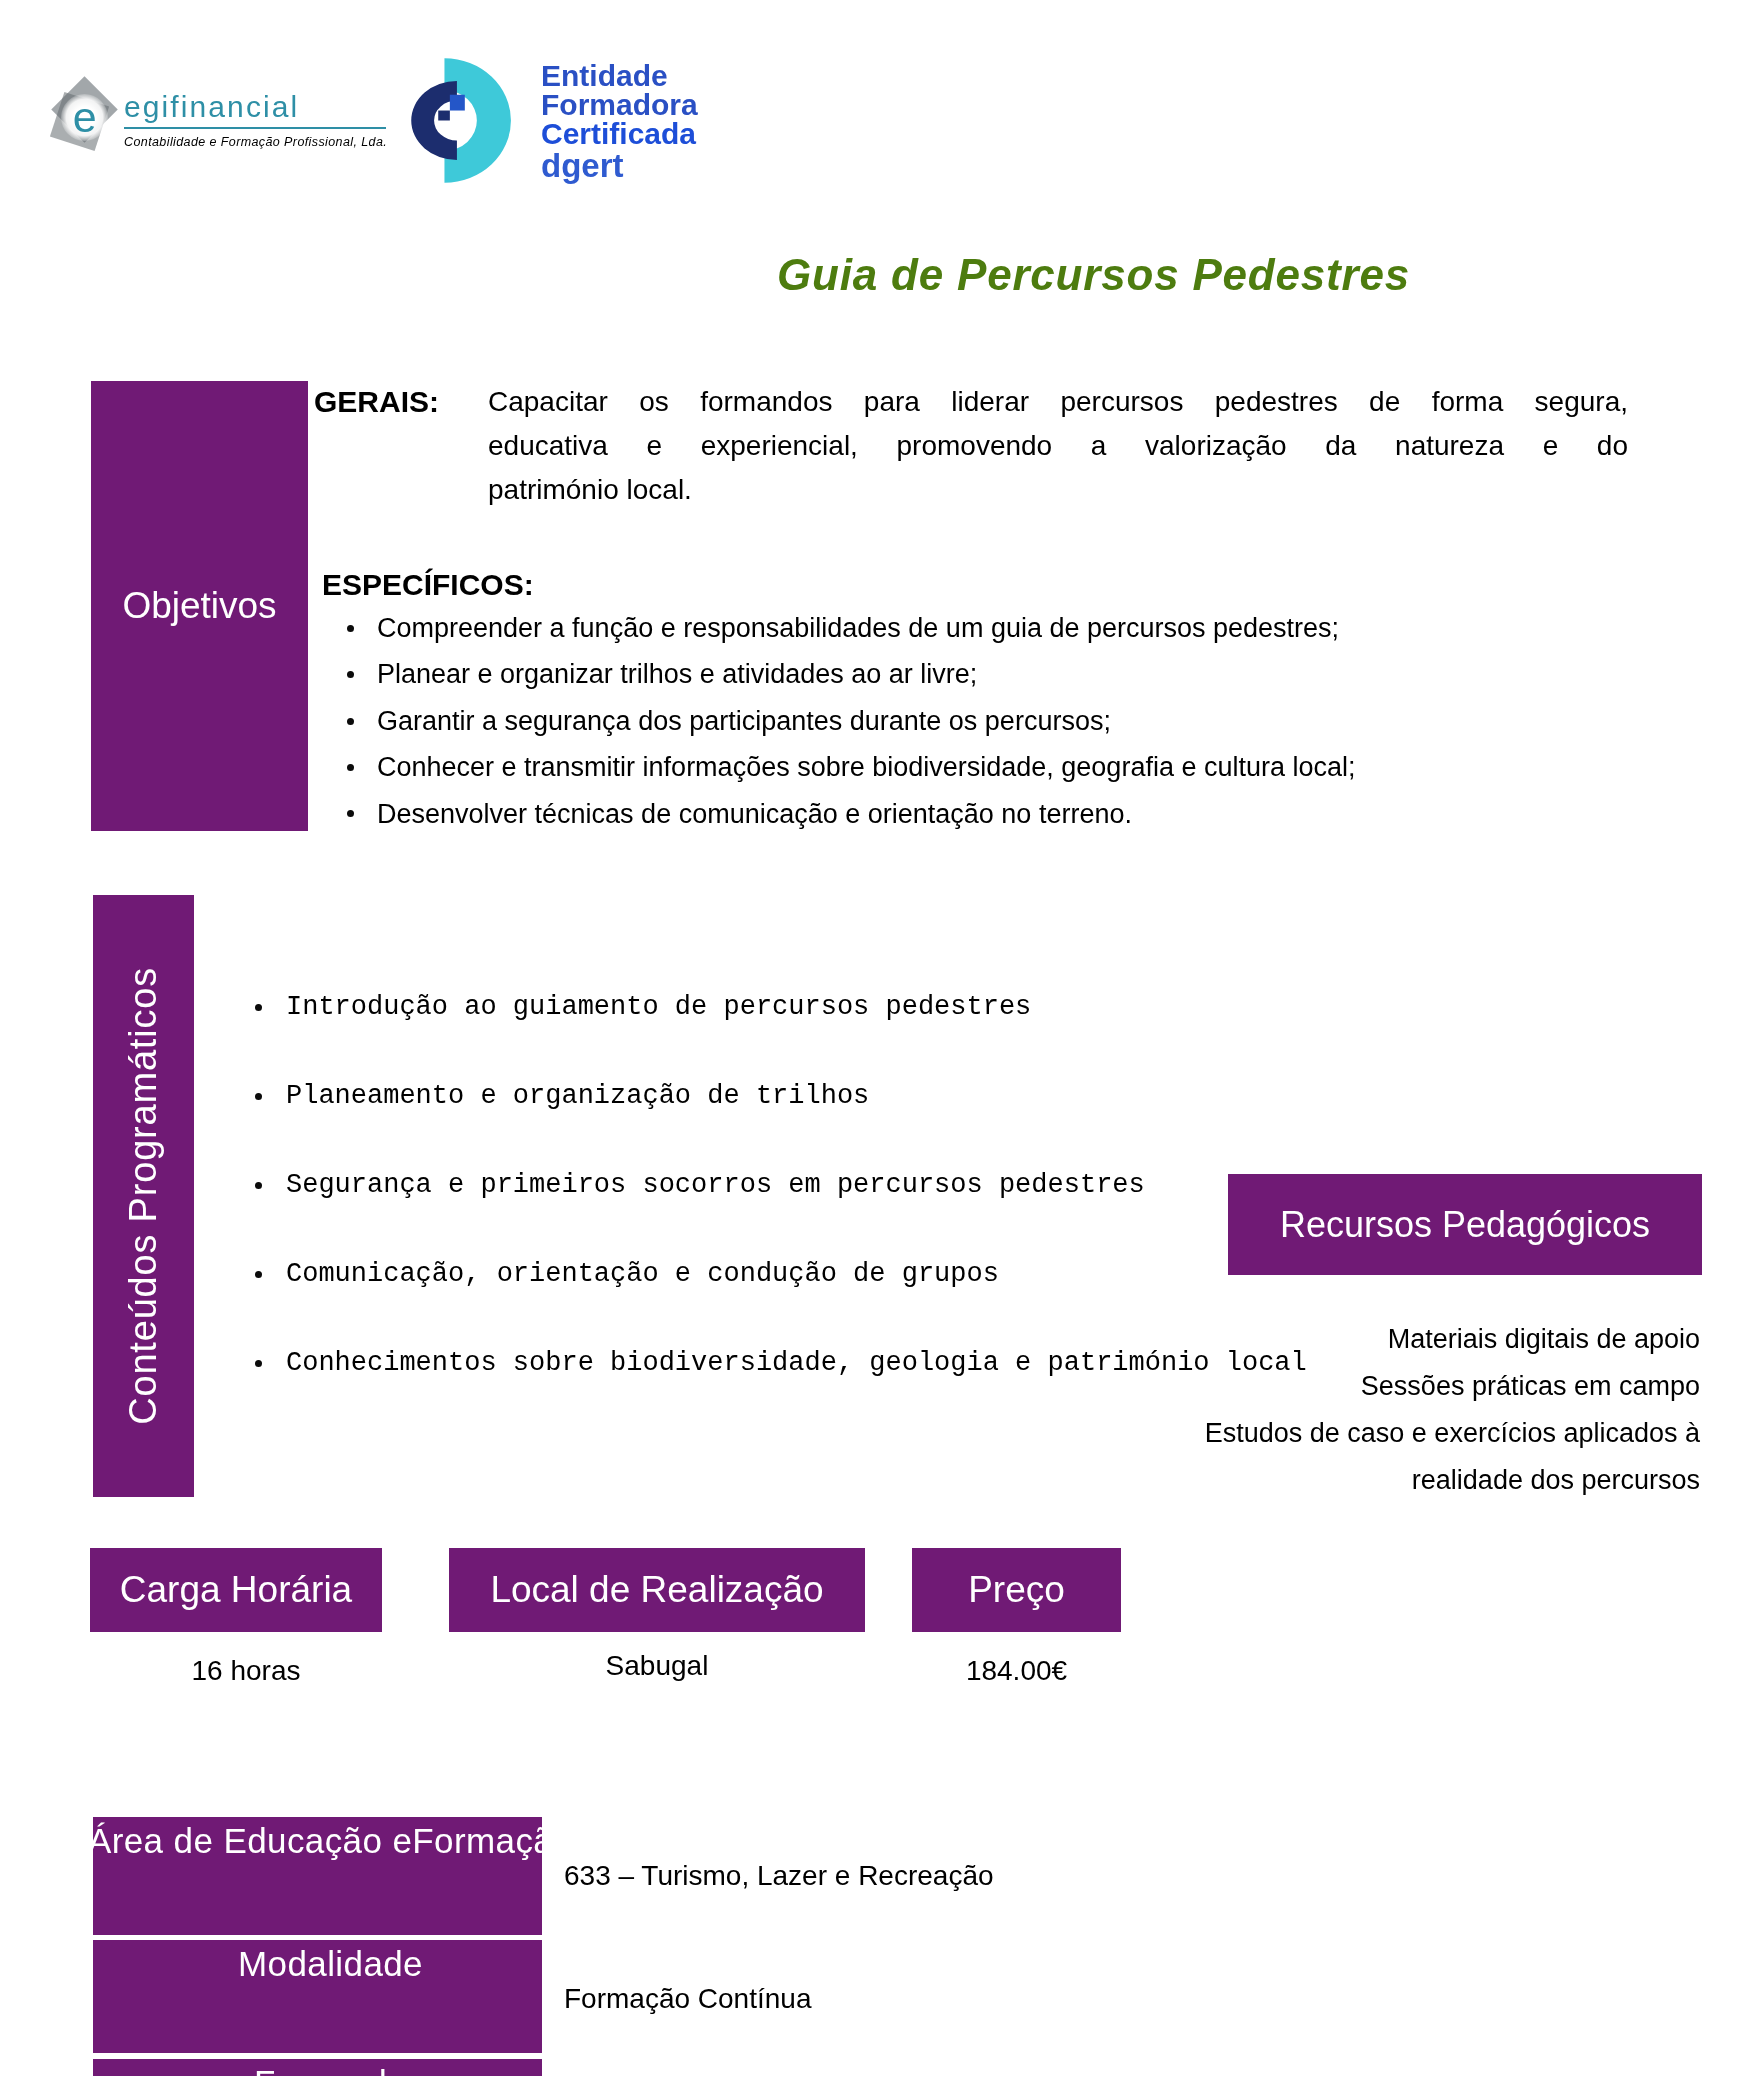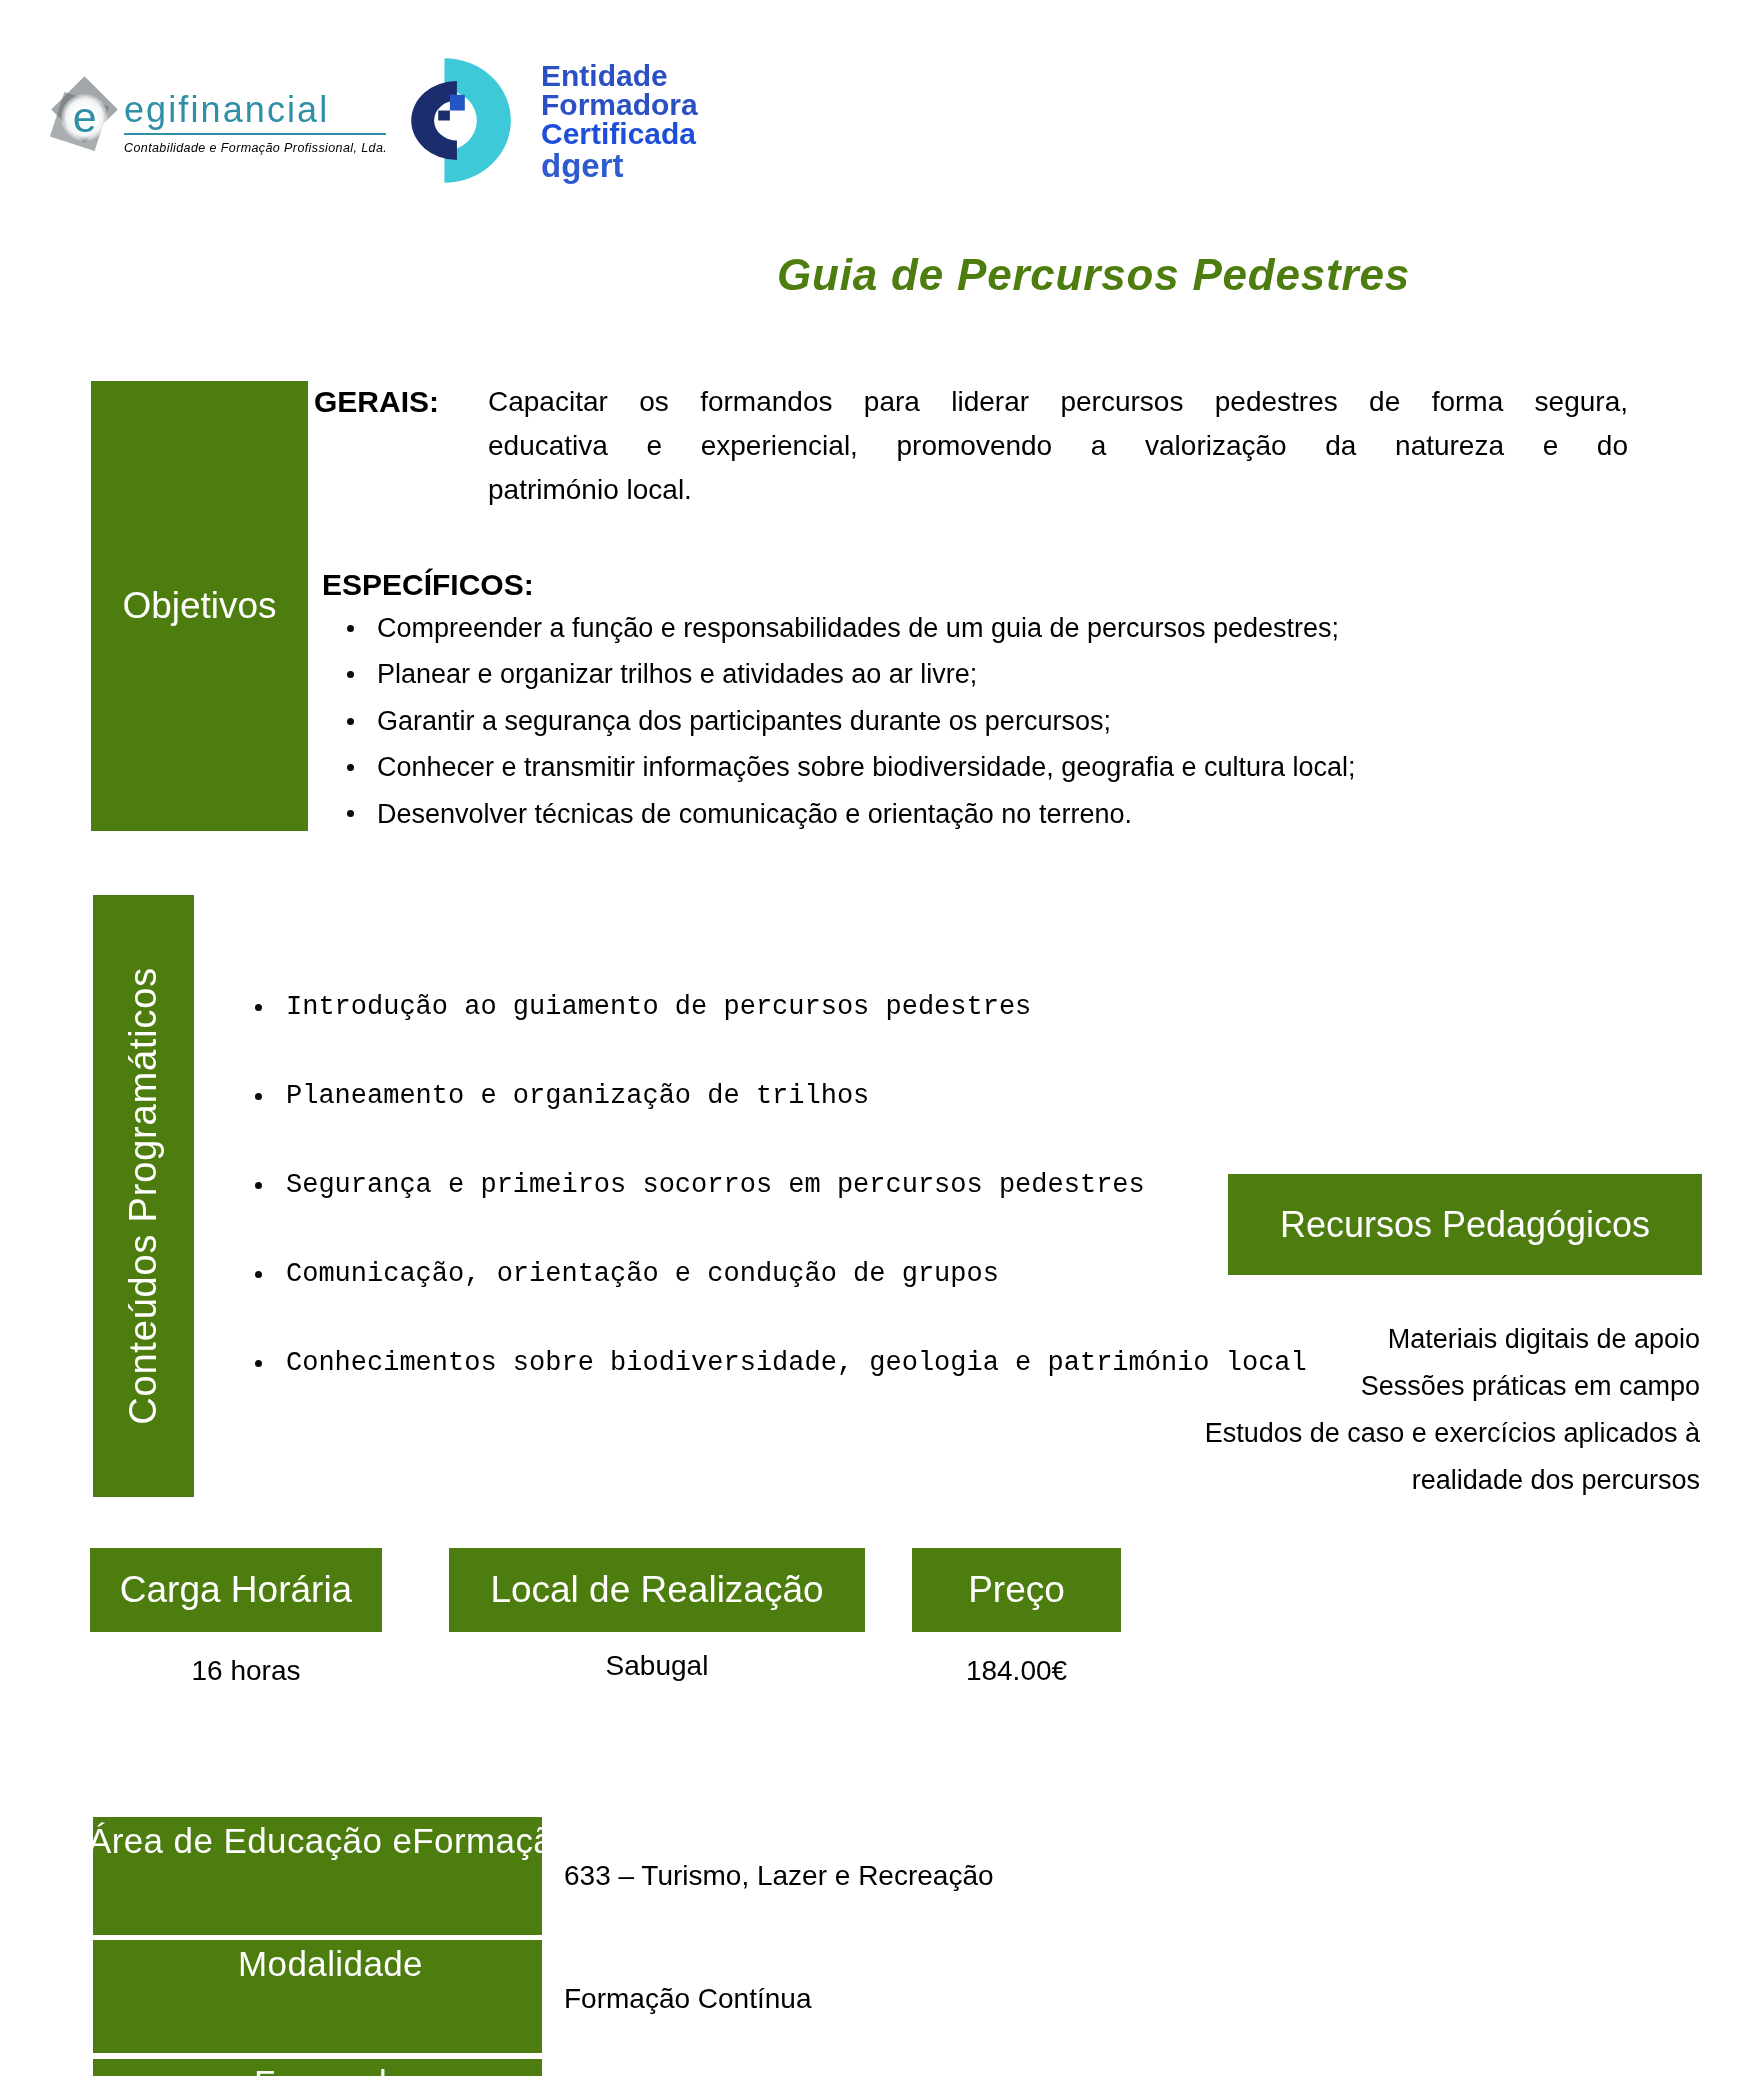--- a/index.html
+++ b/index.html
@@ -11,38 +11,38 @@
   .egif-icon{position:absolute;left:0;top:0;width:66px;height:77px;}
   .sq1{position:absolute;left:8.3px;top:5px;width:47px;height:47px;
        background:rgba(122,129,134,.70);transform:rotate(45deg);}
   .sq2{position:absolute;left:2.5px;top:16.6px;width:47px;height:47px;
        background:rgba(100,107,112,.55);transform:rotate(18deg);}
   .glow{position:absolute;left:8.3px;top:13.3px;width:47px;height:47px;border-radius:50%;
         background:radial-gradient(circle,#ffffff 32%,rgba(255,255,255,.9) 55%,rgba(255,255,255,0) 75%);}
   .egif-e{position:absolute;left:8.3px;top:12.5px;width:47px;height:47px;display:flex;
           align-items:center;justify-content:center;font-size:43px;color:#2e8fa6;line-height:1;}
   .egif-text{position:absolute;left:71px;top:10.8px;}
-  .egif-word{font-size:36px;color:#2e8fa6;letter-spacing:2.1px;line-height:1;}
+  .egif-word{font-size:30px;color:#2e8fa6;letter-spacing:2.1px;line-height:1;}
   .egif-rule{width:262px;height:2.1px;background:#2e8fa6;margin-top:5.4px;}
   .egif-tag{font-size:12.5px;color:#000000;font-style:italic;letter-spacing:0.4px;margin-top:5.4px;white-space:nowrap;}
 
   
   .dgert-logo{position:absolute;left:405px;top:56px;width:316px;height:133px;}
   .dgert-icon{position:absolute;left:0;top:0;}
   .dgert-text{position:absolute;left:136px;top:5px;}
   .dgert-line{font-size:30px;font-weight:700;color:#2a50c4;line-height:29px;white-space:nowrap;}
   .dgert-line.certificada{color:#1d4ed8;}
   .dgert-word{font-size:33px;font-weight:700;color:#2f5bd0;line-height:30px;margin-top:2.5px;}
 
   
   .title{position:absolute;left:777px;top:250px;margin:0;font-size:44px;font-weight:700;
          font-style:italic;letter-spacing:0.8px;white-space:nowrap;color:#4d7c0f;}
 
   
-  .teal-box{position:absolute;background:#4d7c0f;color:#ffffff;display:flex;
+  .teal-box{position:absolute;background:#701a75;color:#ffffff;display:flex;
             align-items:center;justify-content:center;}
   .box-objetivos{left:91px;top:381px;width:217px;height:450px;font-size:37px;}
   .box-conteudos{left:93px;top:895px;width:101px;height:602px;font-size:38px;}
   .vertical-label{writing-mode:vertical-rl;transform:rotate(180deg);white-space:nowrap;letter-spacing:0.8px;}
   .box-recursos{left:1228px;top:1174px;width:474px;height:101px;font-size:36px;}
 
   
   .gerais-label{position:absolute;left:314px;top:385px;font-size:30px;font-weight:700;}
   .gerais-par{position:absolute;left:488px;top:380px;width:1140px;font-size:28px;line-height:44px;}
   .jline{text-align:justify;text-align-last:justify;}

